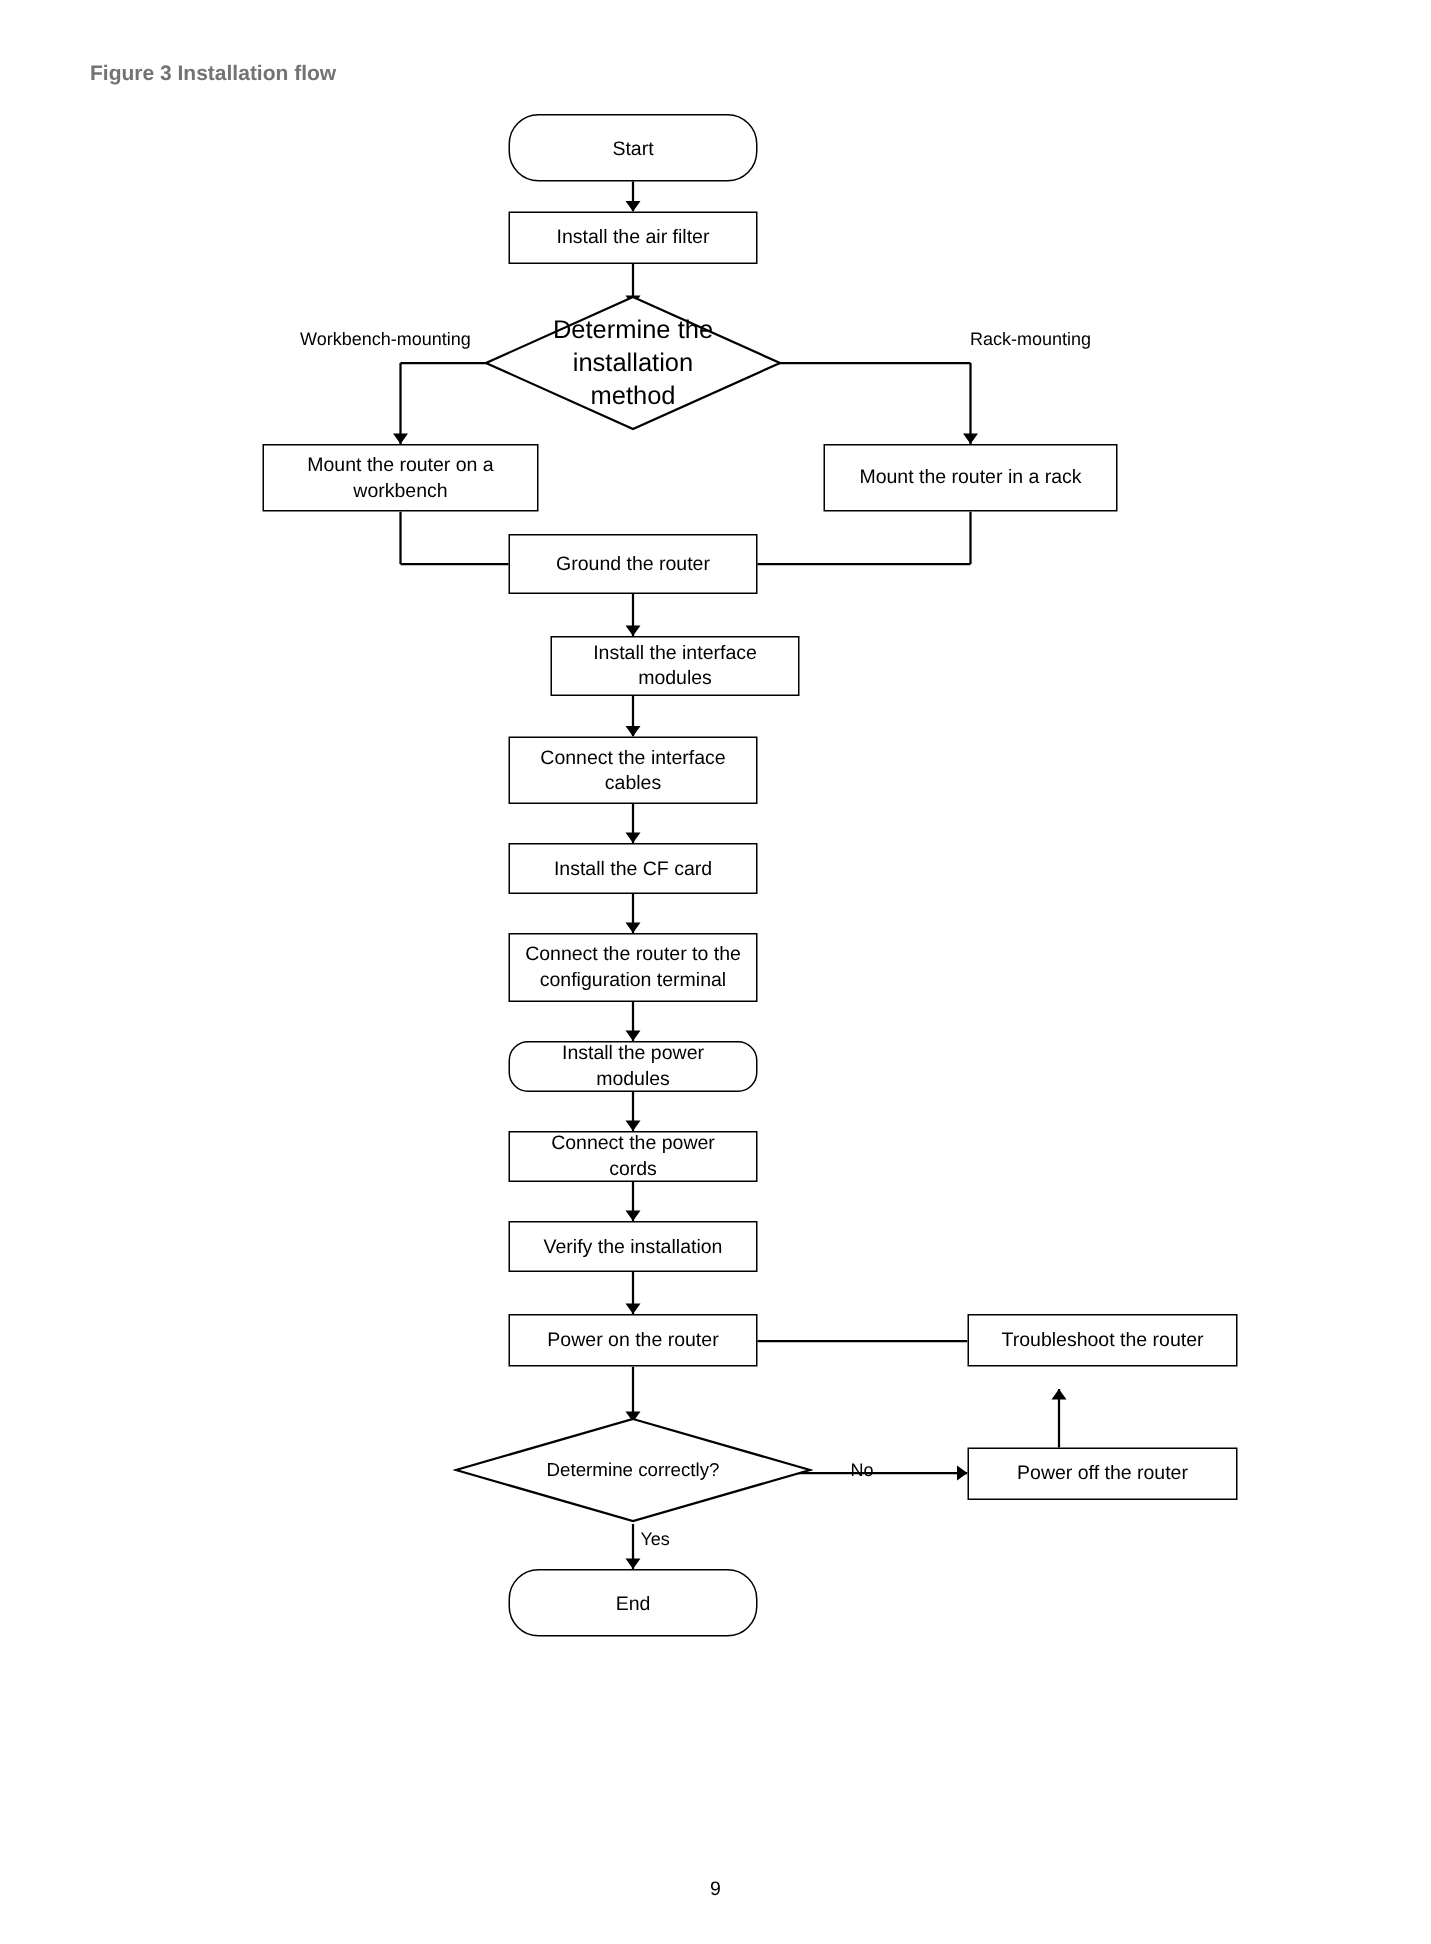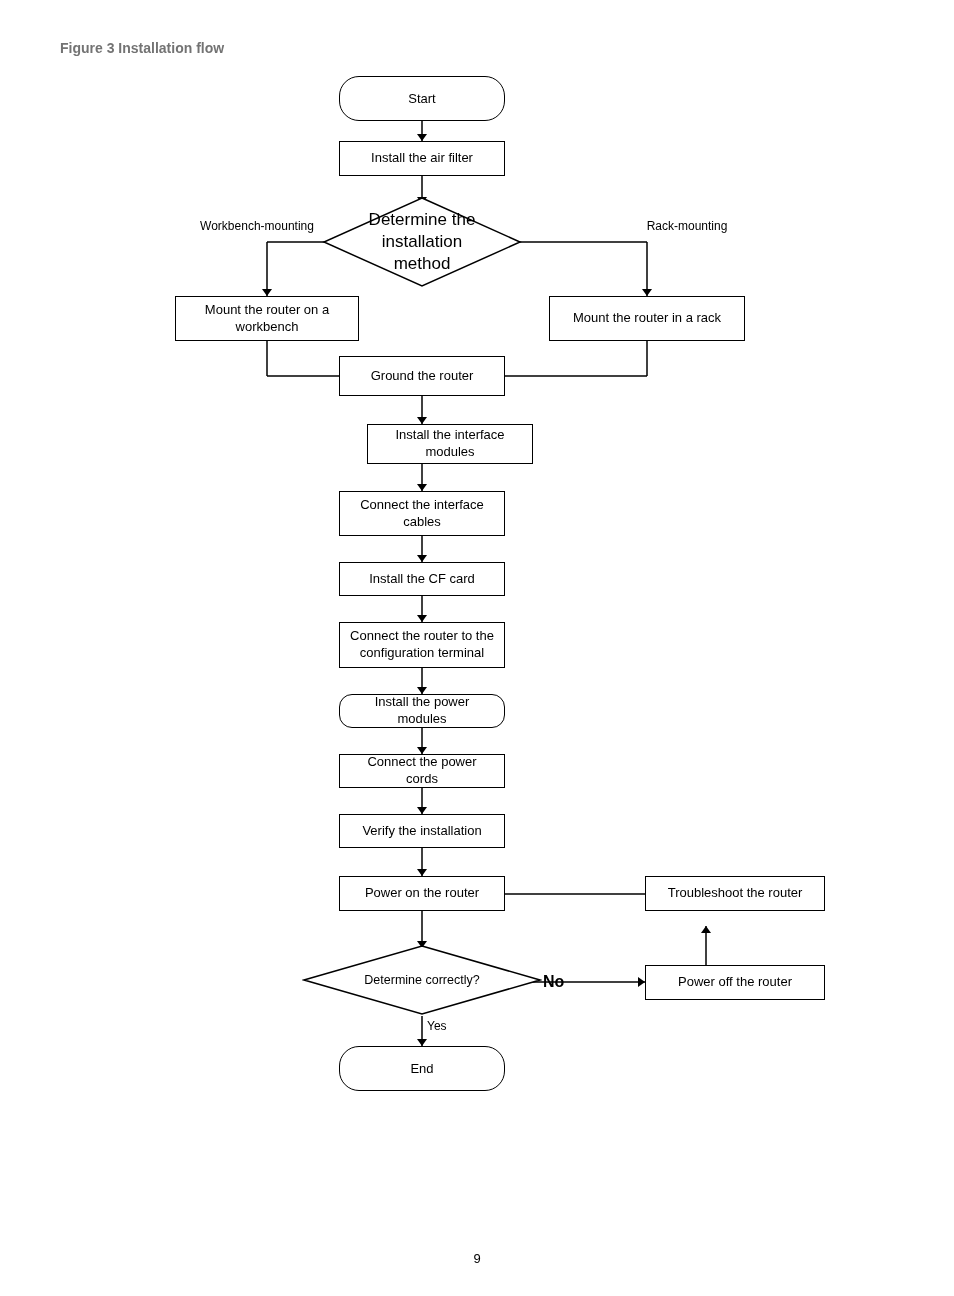--- a/index.html
+++ b/index.html
@@ -245,21 +245,21 @@
 
     <div class="fc-diamond" style="left: 215px; top: 888px; width: 240px; height: 72px;">
       <svg width="240" height="72">
         <polygon points="120,2 238,36 120,70 2,36" fill="#fff" stroke="#000" stroke-width="1.5"></polygon>
       </svg>
       <div class="diamond-text" style="font-size: 12.5px; width: 160px;">
         <span>Determine correctly?</span>
       </div>
     </div>
 
-    <div class="label-text" style="left: 456px; top: 917px; font-size: 16px; font-weight: bold;">
+    <div class="label-text" style="left: 480px; top: 917px; font-size: 12px;">
       <span>No</span>
     </div>
 
     <div class="label-text" style="left: 340px; top: 963px; font-size: 12px;">
       <span>Yes</span>
     </div>
 
     <div class="fc-rounded" style="left: 252px; top: 990px; width: 166px; height: 45px;">
       <span>End</span>
     </div>

